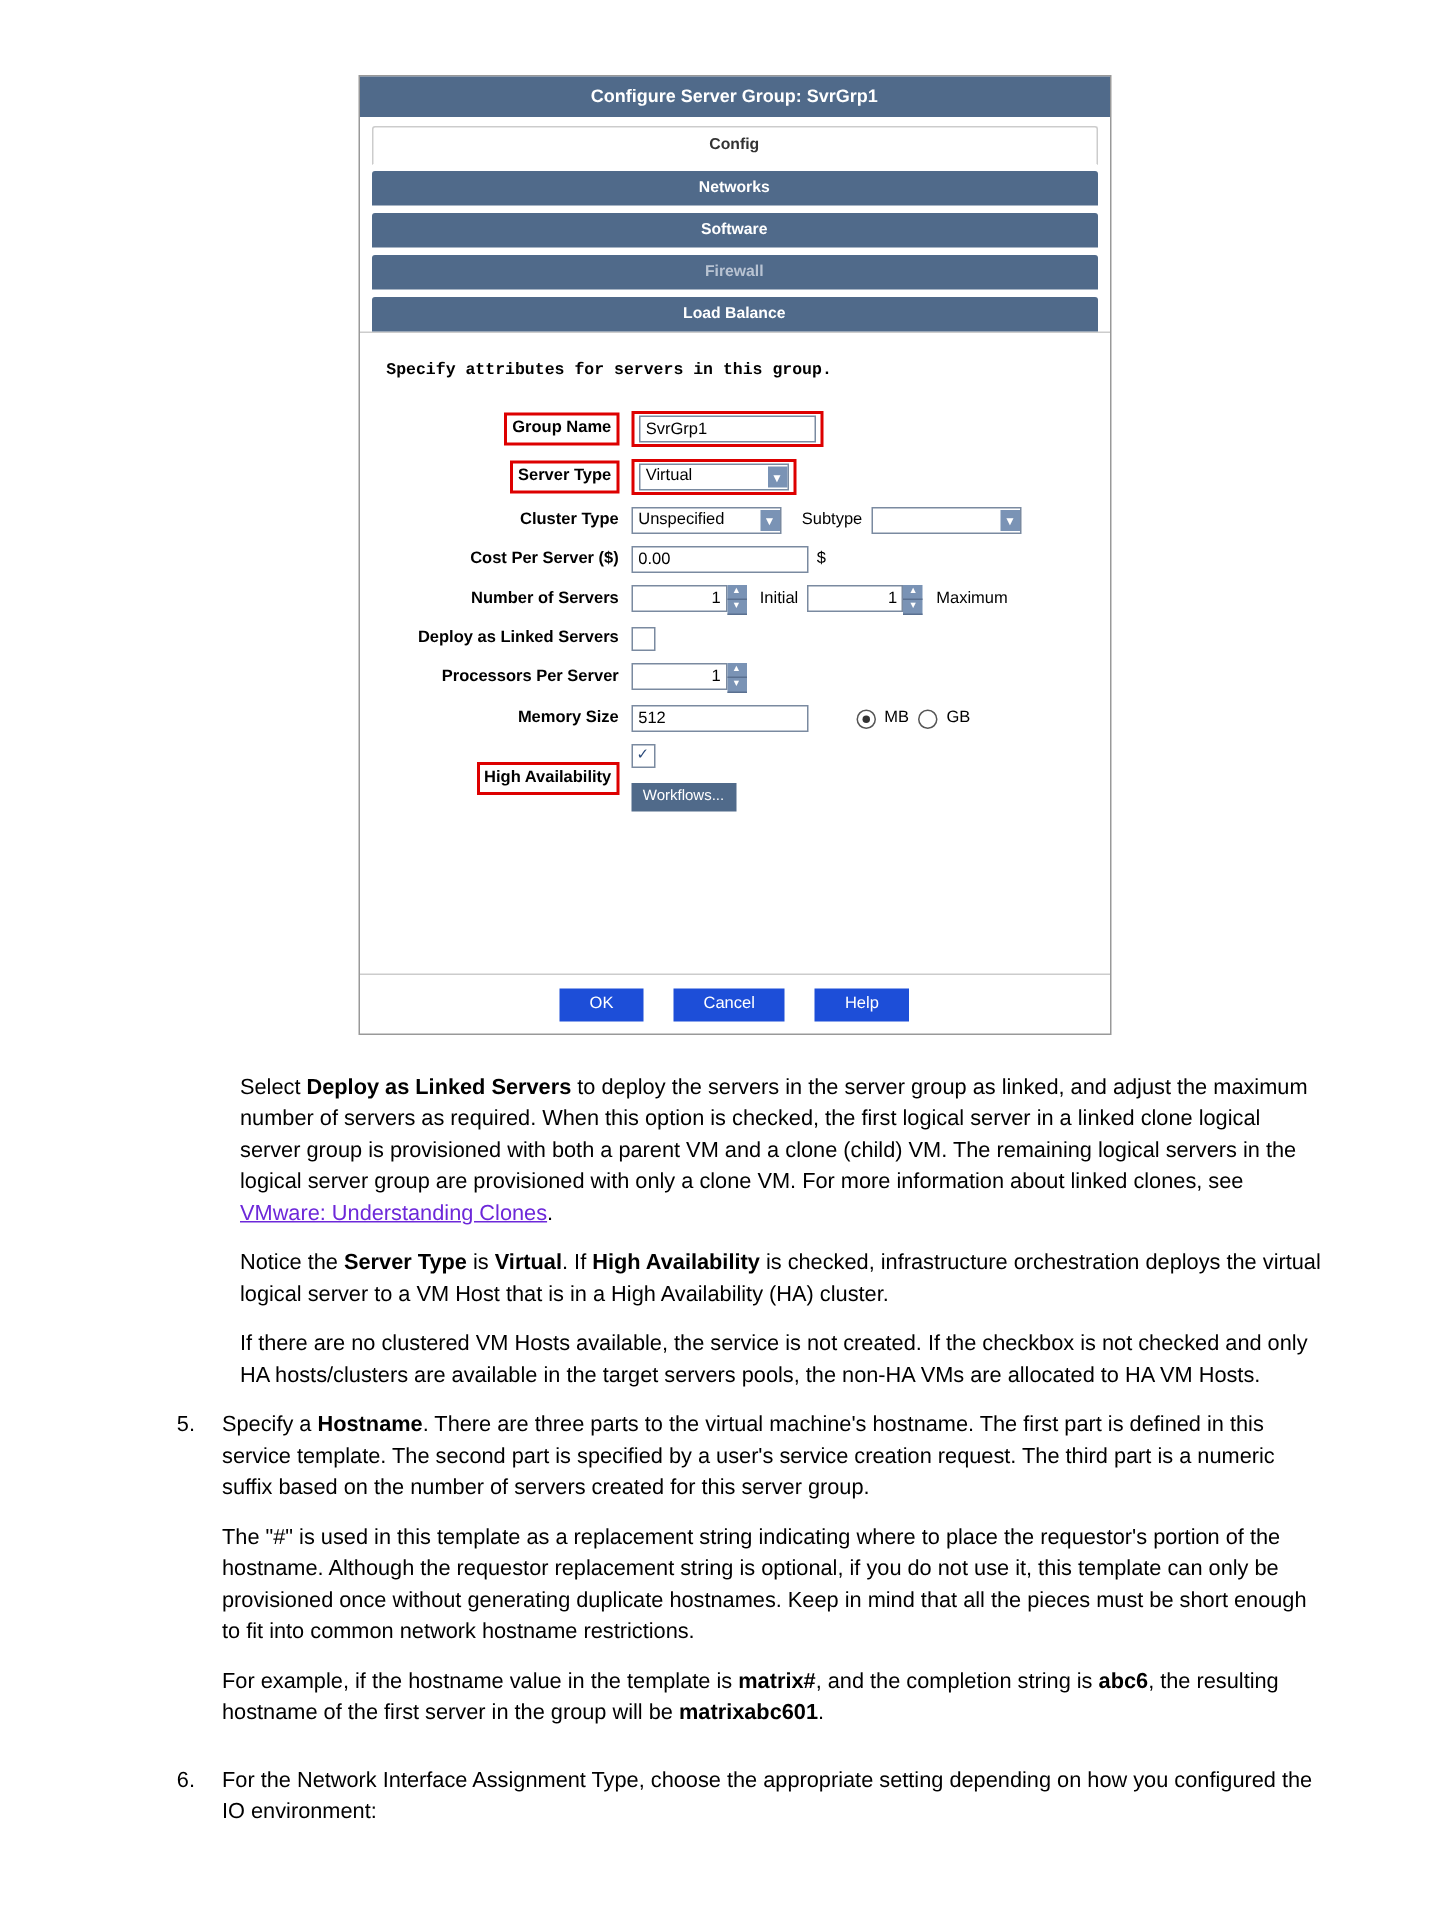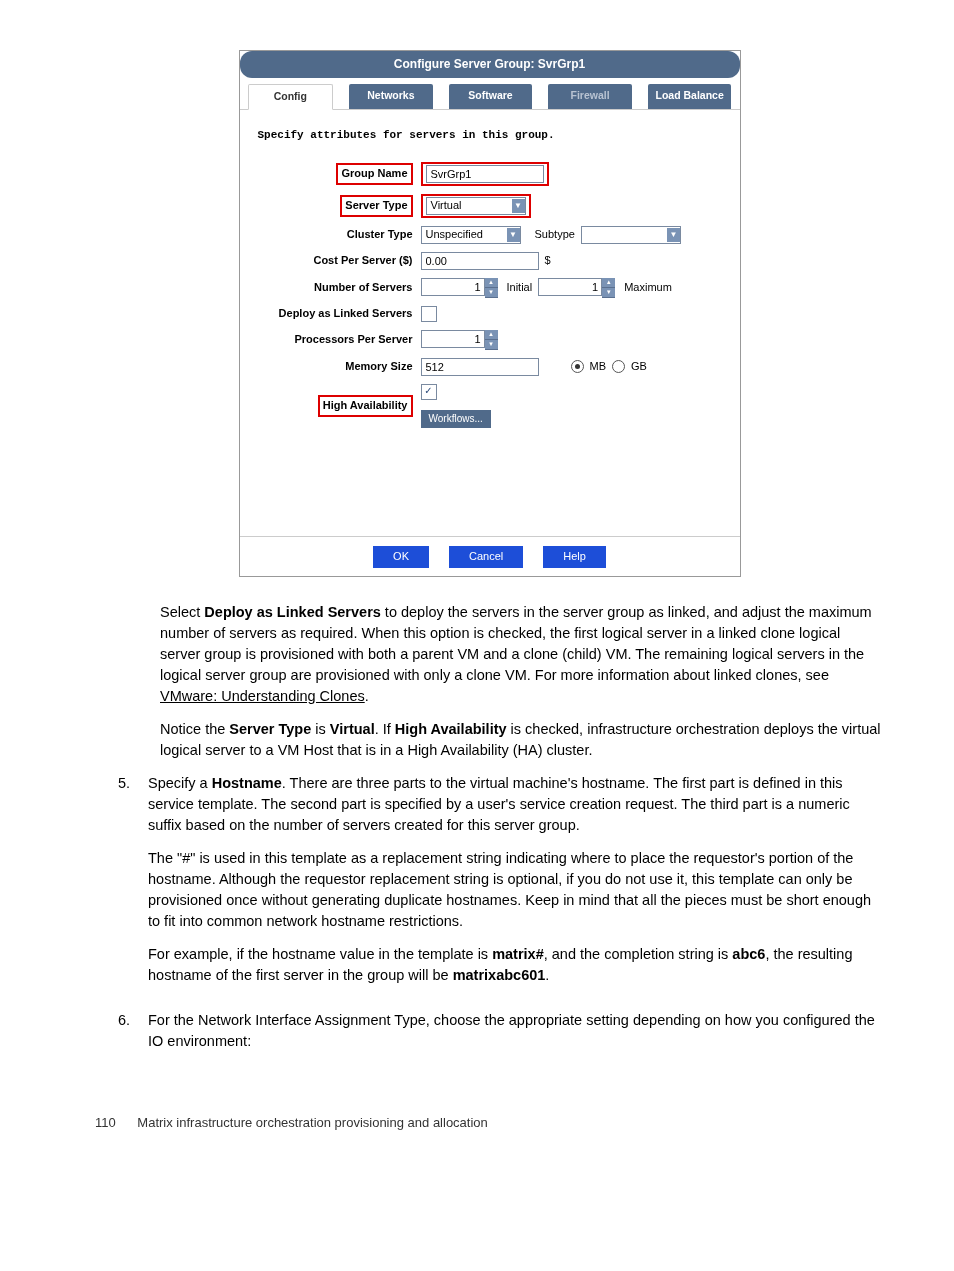--- a/index.html
+++ b/index.html
@@ -23,27 +23,27 @@
     border: 1px solid #999;
     background: #fff;
   }
   .dlg-title {
     background: #506a8a;
     color: #fff;
     font-weight: bold;
     font-size: 12px;
     text-align: center;
     padding: 5px 0;
-    border-radius: 12px;
   }
   .tabs {
     display: flex;
     padding: 6px 8px 0 8px;
-    gap: 16px;
+    gap: 5px;
     border-bottom: 1px solid #ccc;
+    flex-direction: column;
   }
   .tab {
     flex: 1;
     background: #506a8a;
     color: #fff;
     font-size: 10.5px;
     font-weight: bold;
     text-align: center;
     padding: 4px 0;
     border-top-left-radius: 2px;
@@ -152,21 +152,21 @@
     padding: 3px 20px; margin: 0 8px; display: inline-block;
   }
 
   
   .body-text p { margin: 0 0 12px 0; }
   .body-text .indent { margin-left: 65px; }
   .list-row { display: flex; margin: 0 0 12px 0; }
   .list-num { width: 35px; text-align: right; padding-right: 18px; }
   .list-body { flex: 1; }
   .list-body p { margin: 0 0 12px 0; }
-  a.link { color: #000000; text-decoration: underline; }
+  a.link { color: #6d28d9; text-decoration: underline; }
   .footer {
     margin-top: 50px;
     font-size: 13px;
     color: #333;
   }
   .footer .pnum { margin-right: 18px; }
 </style>
 </head>
 <body>
 
@@ -300,20 +300,21 @@
     </div>
   </div>
 
   <div class="body-text">
     <p class="indent">
       <span>Select </span><b>Deploy as Linked Servers</b><span> to deploy the servers in the server group as linked, and adjust the maximum number of servers as required. When this option is checked, the first logical server in a linked clone logical server group is provisioned with both a parent VM and a clone (child) VM. The remaining logical servers in the logical server group are provisioned with only a clone VM. For more information about linked clones, see </span><a class="link">VMware: Understanding Clones</a><span>.</span>
     </p>
     <p class="indent">
       <span>Notice the </span><b>Server Type</b><span> is </span><b>Virtual</b><span>. If </span><b>High Availability</b><span> is checked, infrastructure orchestration deploys the virtual logical server to a VM Host that is in a High Availability (HA) cluster.</span>
     </p>
+    <p class="indent">If there are no clustered VM Hosts available, the service is not created. If the checkbox is not checked and only HA hosts/clusters are available in the target servers pools, the non-HA VMs are allocated to HA VM Hosts.</p>
 
     <div class="list-row">
       <div class="list-num">5.</div>
       <div class="list-body">
         <p><span>Specify a </span><b>Hostname</b><span>. There are three parts to the virtual machine's hostname. The first part is defined in this service template. The second part is specified by a user's service creation request. The third part is a numeric suffix based on the number of servers created for this server group.</span></p>
         <p>The "#" is used in this template as a replacement string indicating where to place the requestor's portion of the hostname. Although the requestor replacement string is optional, if you do not use it, this template can only be provisioned once without generating duplicate hostnames. Keep in mind that all the pieces must be short enough to fit into common network hostname restrictions.</p>
         <p><span>For example, if the hostname value in the template is </span><b>matrix#</b><span>, and the completion string is </span><b>abc6</b><span>, the resulting hostname of the first server in the group will be </span><b>matrixabc601</b><span>.</span></p>
       </div>
     </div>
 

